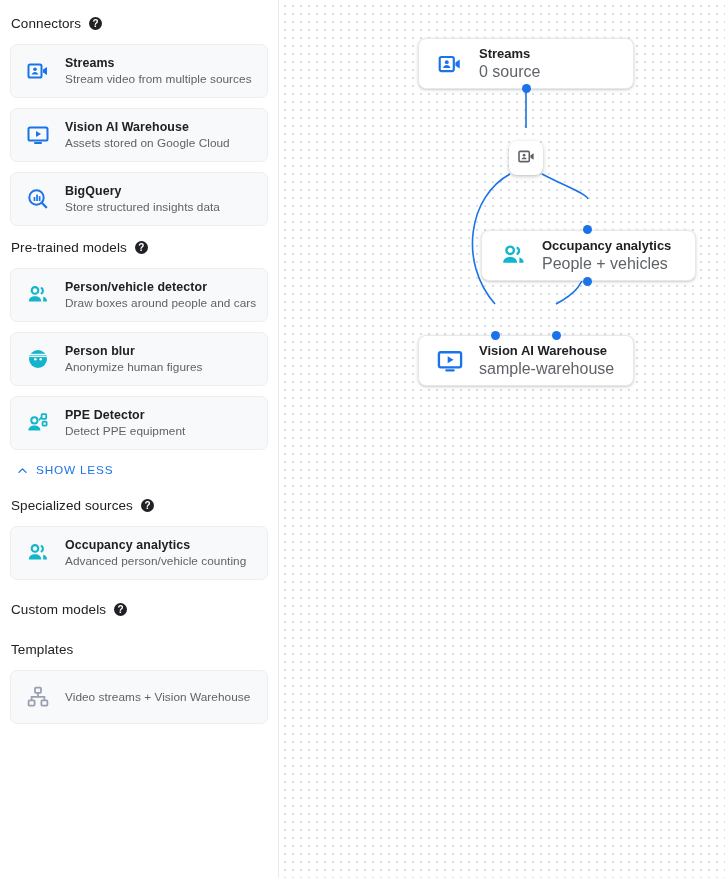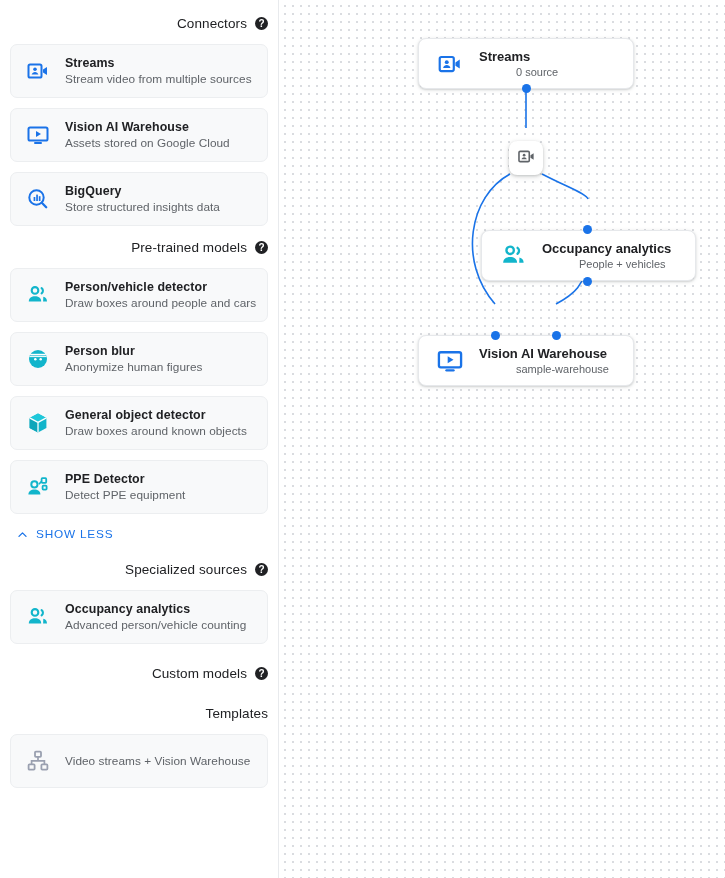--- a/index.html
+++ b/index.html
@@ -22,21 +22,20 @@
     position: relative;
   }
   .section-head {
     display: flex;
     align-items: center;
     gap: 8px;
     padding: 0 0 0 1px;
     height: 22px;
     margin-top: 12px;
     margin-bottom: 10px;
-    justify-content: flex-end;
   }
   .section-title {
     font-size: 13.5px;
     color: #202124;
     letter-spacing: .1px;
   }
   .help-icon {
     width: 13px; height: 13px;
     border-radius: 50%;
     background: #202124;
@@ -119,21 +118,21 @@
     padding: 0 16px;
     box-shadow: 0 1px 2px rgba(60,64,67,.18), 0 1px 4px rgba(60,64,67,.10);
     cursor: pointer;
   }
   .node-ico {
     width: 30px; height: 30px; flex: 0 0 30px;
     display: flex; align-items: center; justify-content: center;
   }
   .node-txt { display: flex; flex-direction: column; gap: 2px; }
   .node-title { font-size: 13px; font-weight: bold; color: #202124; white-space: nowrap; }
-  .node-sub { font-size: 11px; color: #5f6368; white-space: nowrap; margin-left: 37px; }
+  .node-sub { font-size: 16px; color: #5f6368; white-space: nowrap; }
 
   .mini-node {
     position: absolute;
     width: 34px; height: 34px;
     background: #ffffff;
     border-radius: 8px;
     box-shadow: 0 1px 3px rgba(60,64,67,.26), 0 2px 6px rgba(60,64,67,.12);
     display: flex; align-items: center; justify-content: center;
     cursor: pointer;
     z-index: 3;
@@ -235,36 +234,20 @@
             <path d="M4.2 7.6h15.6" stroke="#ffffff" stroke-width="1.6"></path>
             <path d="M3.4 9.6h17.2" stroke="#ffffff" stroke-width="1"></path>
           </svg>
       </span>
       <span class="card-txt">
         <span class="card-title">Person blur</span>
         <span class="card-sub">Anonymize human figures</span>
       </span>
     </div>
 
-    <div class="card">
-      <span class="card-ico">
-        <svg width="24" height="24" viewBox="0 0 24 24">
-            <path d="M12 2.6l8.4 4.3v10.2L12 21.4 3.6 17.1V6.9z" fill="#12b5cb"></path>
-            <path d="M12 2.6L3.6 6.9 12 11.3l8.4-4.4z" fill="#1ec8da"></path>
-            <path d="M12 11.3v10.1l-8.4-4.3V6.9z" fill="#0fa6ba"></path>
-            <path d="M12 11.3L3.6 6.9" stroke="#ffffff" stroke-width="1.3"></path>
-            <path d="M12 11.3l8.4-4.4" stroke="#ffffff" stroke-width="1.3"></path>
-            <path d="M12 11.3v10.1" stroke="#ffffff" stroke-width="1.3"></path>
-          </svg>
-      </span>
-      <span class="card-txt">
-        <span class="card-title">General object detector</span>
-        <span class="card-sub">Draw boxes around known objects</span>
-      </span>
-    </div>
 
     <div class="card">
       <span class="card-ico">
         <svg width="24" height="24" viewBox="0 0 24 24">
             <circle cx="8.4" cy="9.4" r="3.1" fill="none" stroke="#12b5cb" stroke-width="2"></circle>
             <path d="M2.4 19.4c0-3.2 2.7-4.8 6-4.8s6 1.6 6 4.8z" fill="#12b5cb"></path>
             <rect x="15.6" y="3.2" width="4.6" height="4.6" rx=".8" fill="none" stroke="#12b5cb" stroke-width="1.8"></rect>
             <rect x="16.6" y="10.6" width="4" height="4" rx=".8" fill="none" stroke="#12b5cb" stroke-width="1.8"></rect>
             <path d="M15.3 6.6l-2.4 2.6" stroke="#12b5cb" stroke-width="1.6"></path>
           </svg>

